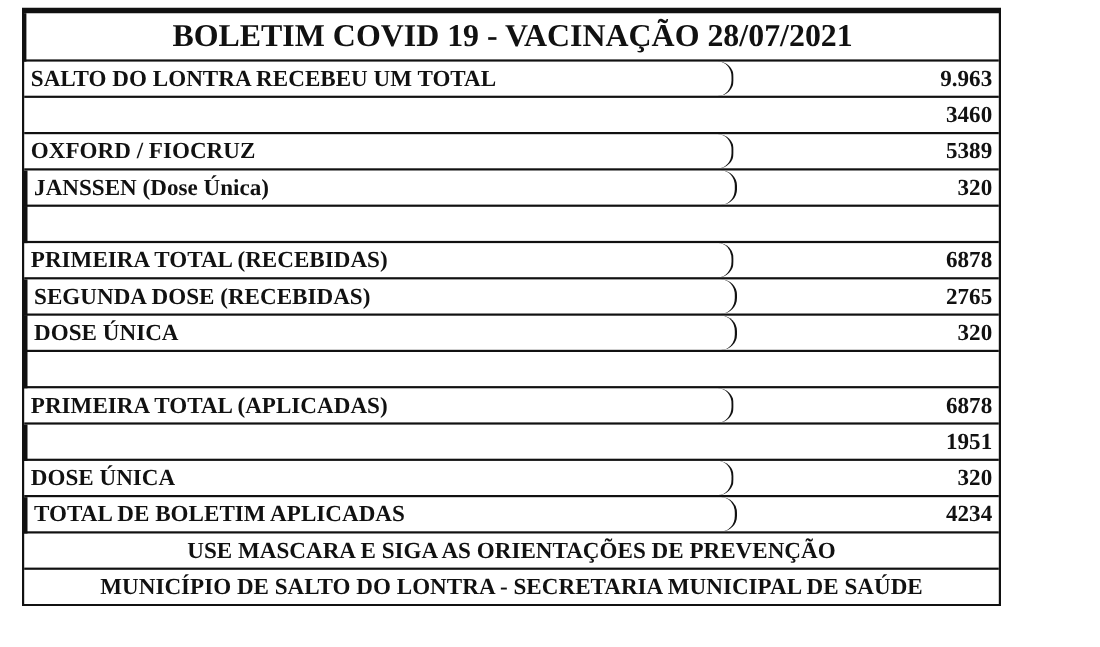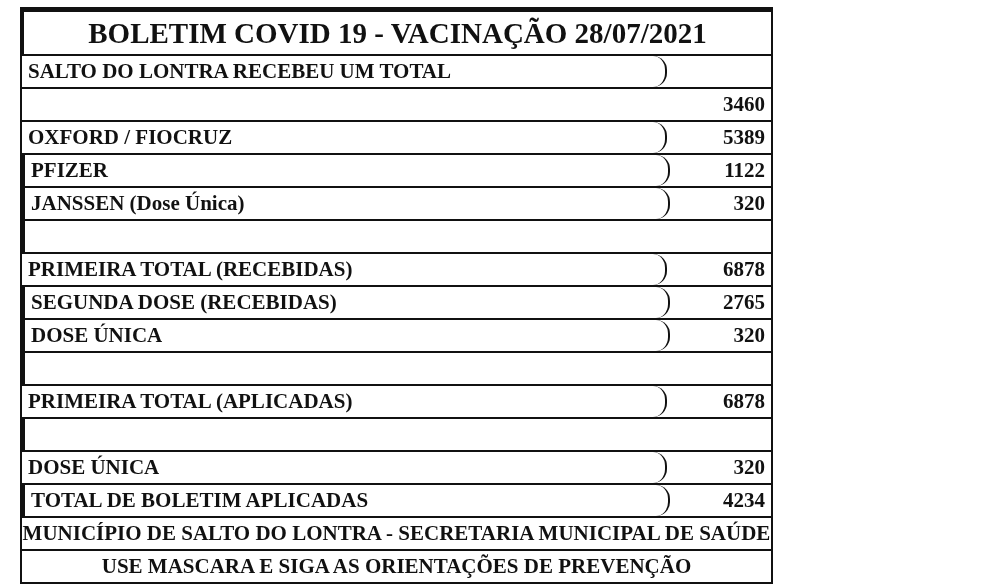--- a/index.html
+++ b/index.html
@@ -1,45 +1,42 @@
 <!DOCTYPE html>
 <html><head>
 <meta charset="utf-8">
 <style>
   html, body { margin:0; padding:0; background:#ffffff; }
   body { width:1000px; height:588px; position:relative; overflow:hidden; font-family:"Liberation Serif", serif; color:#111; }
-  .table { position:absolute; left:20px; top:7px; width:753px; border:2px solid #111; border-top-width:5px; box-sizing:border-box;font-family:Liberation Serif, serif; }
+  .table { position:absolute; left:20px; top:7px; width:890px; border:2px solid #111; border-top-width:5px; box-sizing:border-box;font-family:Liberation Serif, serif; }
   .title { height:42px; display:flex; align-items:center; justify-content:center; font-weight:bold; font-size:29px; border-bottom:2px solid #111; border-left:4px solid #111; margin-left:-2px; }
   .row { display:flex; height:31px; border-bottom:2px solid #111; box-sizing:content-box; }
   .row.thick { border-left:5px solid #111; margin-left:-2px; }
   .label { width:645px; border-right:2px solid #111; display:flex; align-items:center; padding-left:6px; font-weight:bold; font-size:21px; box-sizing:border-box; white-space:nowrap;border-radius:14px; }
   .value { flex:1; display:flex; align-items:center; justify-content:flex-end; padding-right:6px; font-weight:bold; font-size:21px; }
   .blank { height:31px; border-bottom:2px solid #111; border-left:5px solid #111; margin-left:-2px; }
   .footer { height:31px; display:flex; align-items:center; justify-content:center; font-weight:bold; font-size:21px; border-bottom:2px solid #111; }
   .footer:last-child { border-bottom:none; }
 </style>
 </head>
 <body>
 
 <div class="table">
   <div class="title">BOLETIM COVID 19 - VACINAÇÃO 28/07/2021</div>
 
   <div class="row">
     <div class="label">SALTO DO LONTRA RECEBEU UM TOTAL</div>
+    <div class="value">9.963</div>
   </div>
   <div class="row">
     <div class="value">3460</div>
   </div>
   <div class="row">
     <div class="label">OXFORD / FIOCRUZ</div>
     <div class="value">5389</div>
-  </div>
-  <div class="row thick">
-    <div class="label">PFIZER</div>
-    <div class="value">1122</div>
   </div>
   <div class="row thick">
     <div class="label">JANSSEN (Dose Única)</div>
     <div class="value">320</div>
   </div>
 
   <div class="blank"></div>
 
   <div class="row">
     <div class="label">PRIMEIRA TOTAL (RECEBIDAS)</div>
@@ -54,25 +51,26 @@
     <div class="value">320</div>
   </div>
 
   <div class="blank"></div>
 
   <div class="row">
     <div class="label">PRIMEIRA TOTAL (APLICADAS)</div>
     <div class="value">6878</div>
   </div>
   <div class="row thick">
+    <div class="value">1951</div>
   </div>
   <div class="row">
     <div class="label">DOSE ÚNICA</div>
     <div class="value">320</div>
   </div>
   <div class="row thick">
     <div class="label">TOTAL DE BOLETIM APLICADAS</div>
     <div class="value">4234</div>
   </div>
 
+  <div class="footer">USE MASCARA E SIGA AS ORIENTAÇÕES DE PREVENÇÃO</div>
   <div class="footer">MUNICÍPIO DE SALTO DO LONTRA - SECRETARIA MUNICIPAL DE SAÚDE</div>
-  <div class="footer">USE MASCARA E SIGA AS ORIENTAÇÕES DE PREVENÇÃO</div>
 </div>
 
 </body></html>

